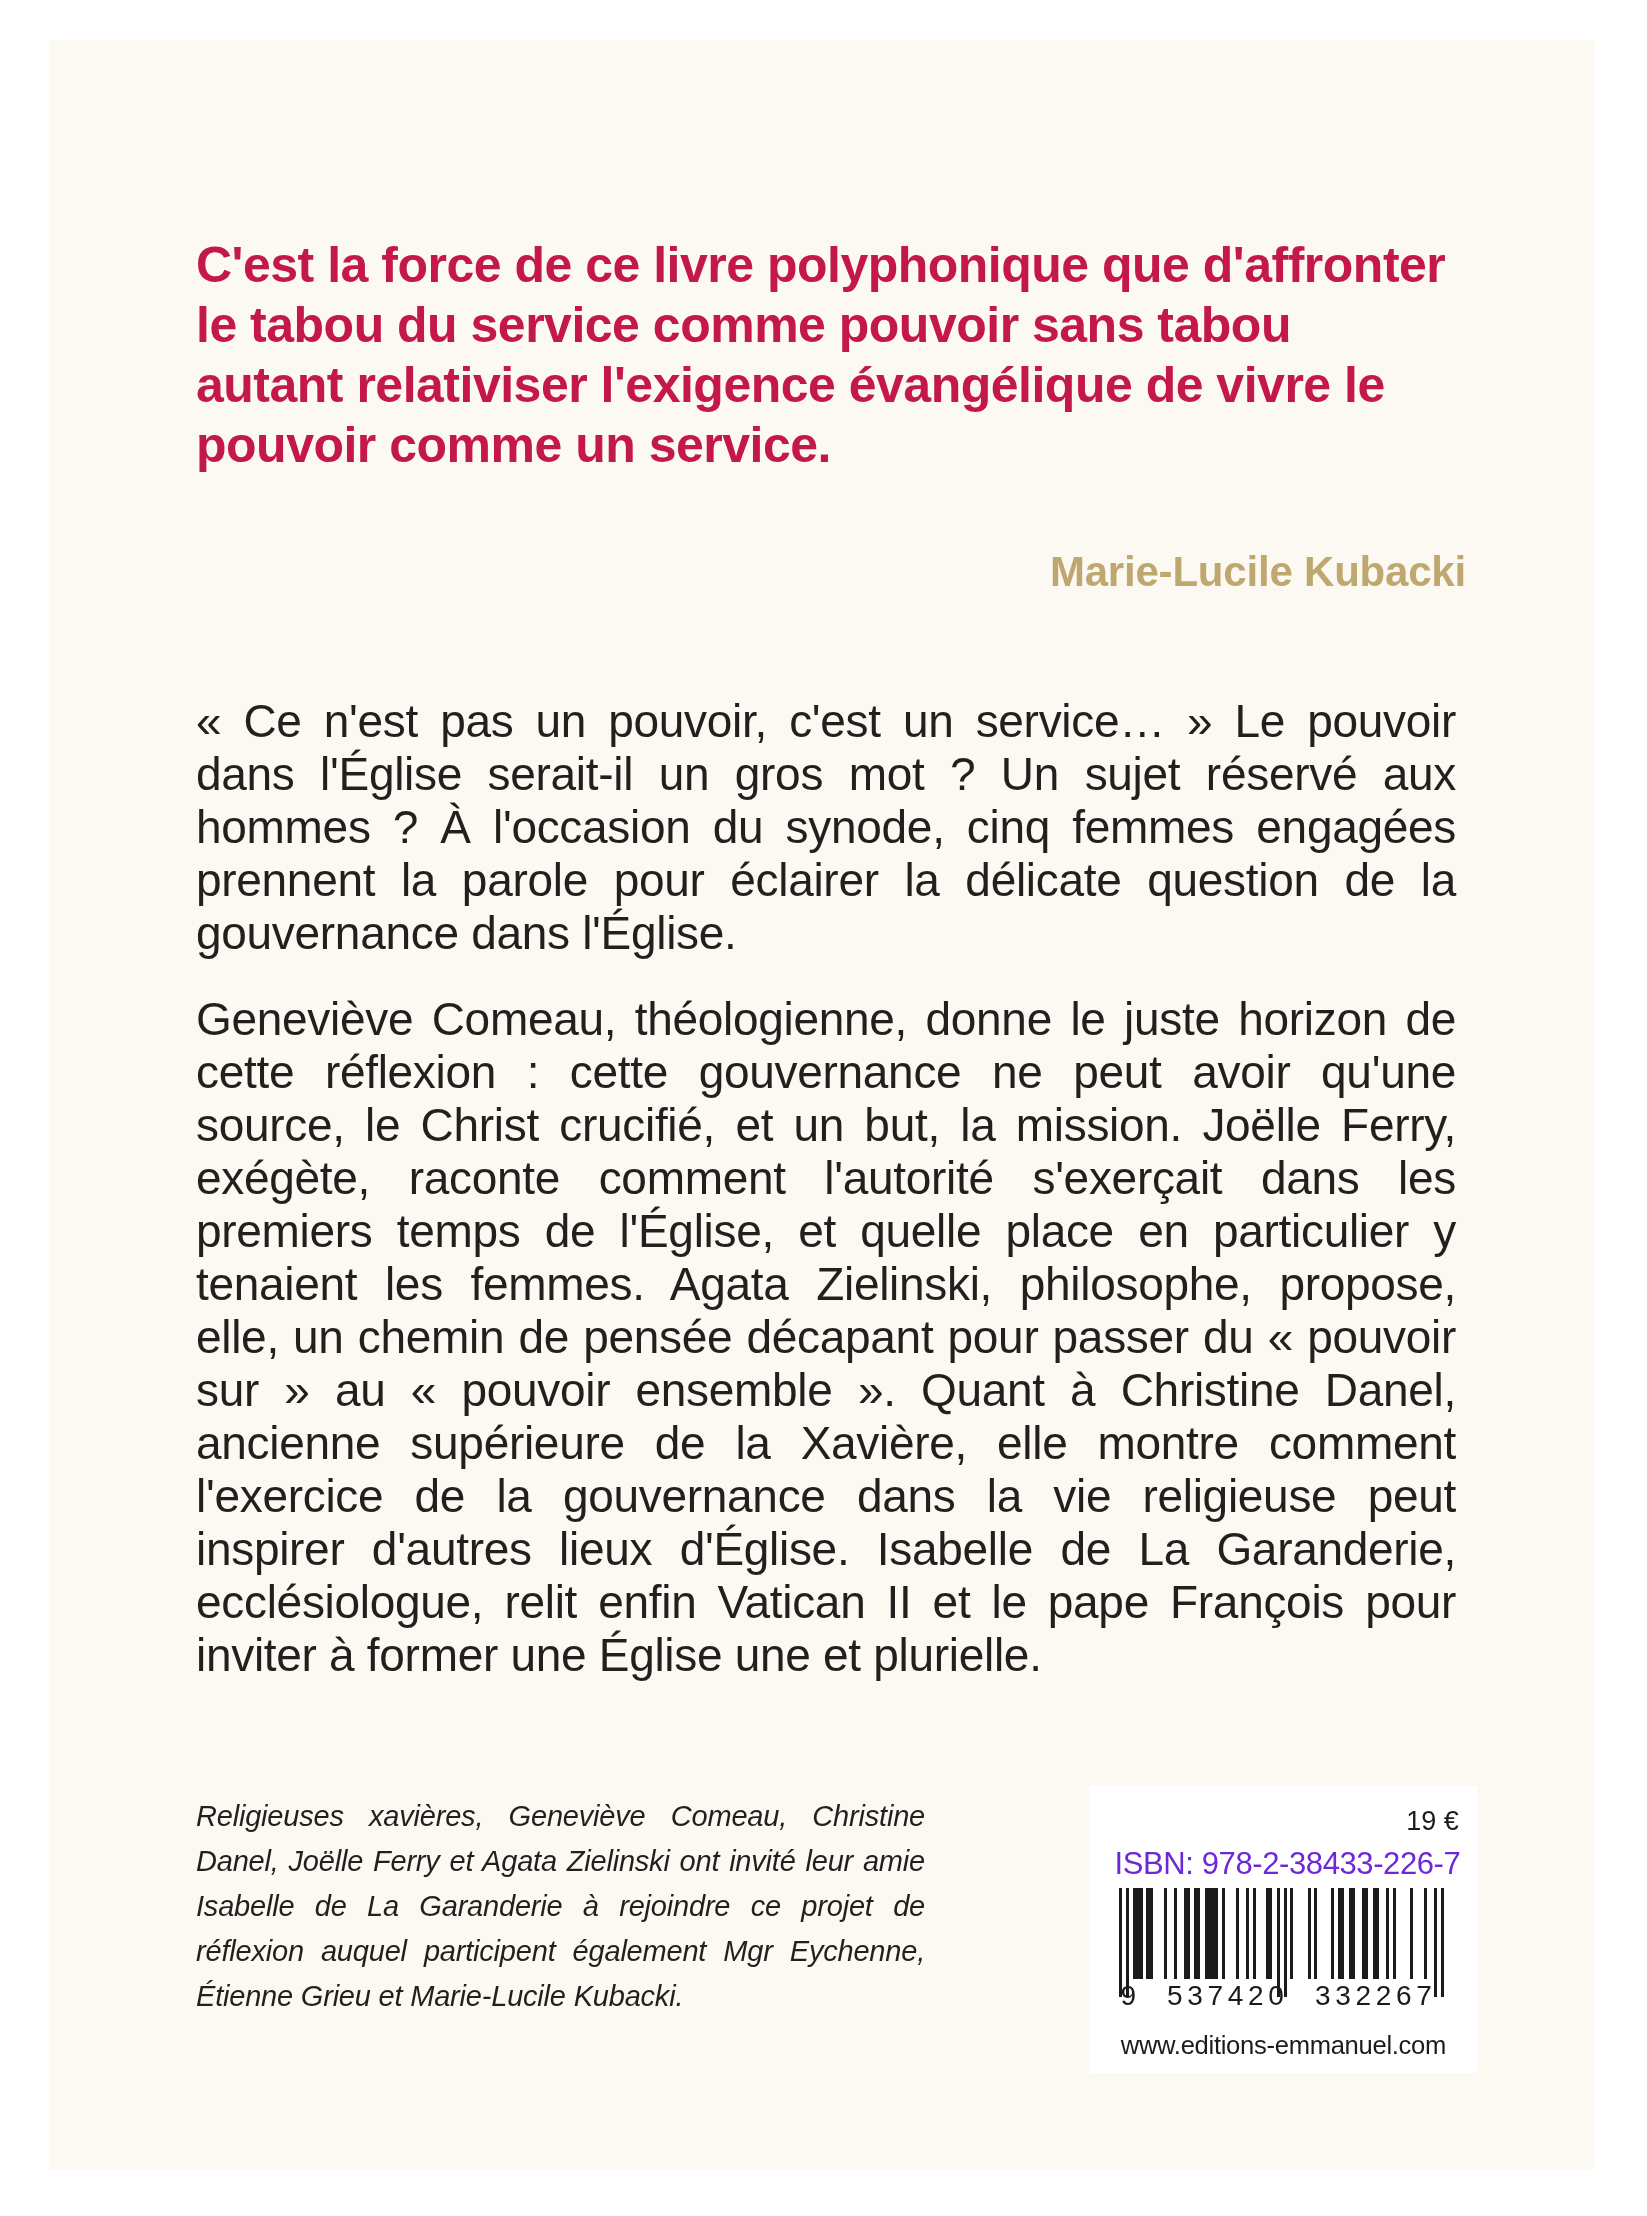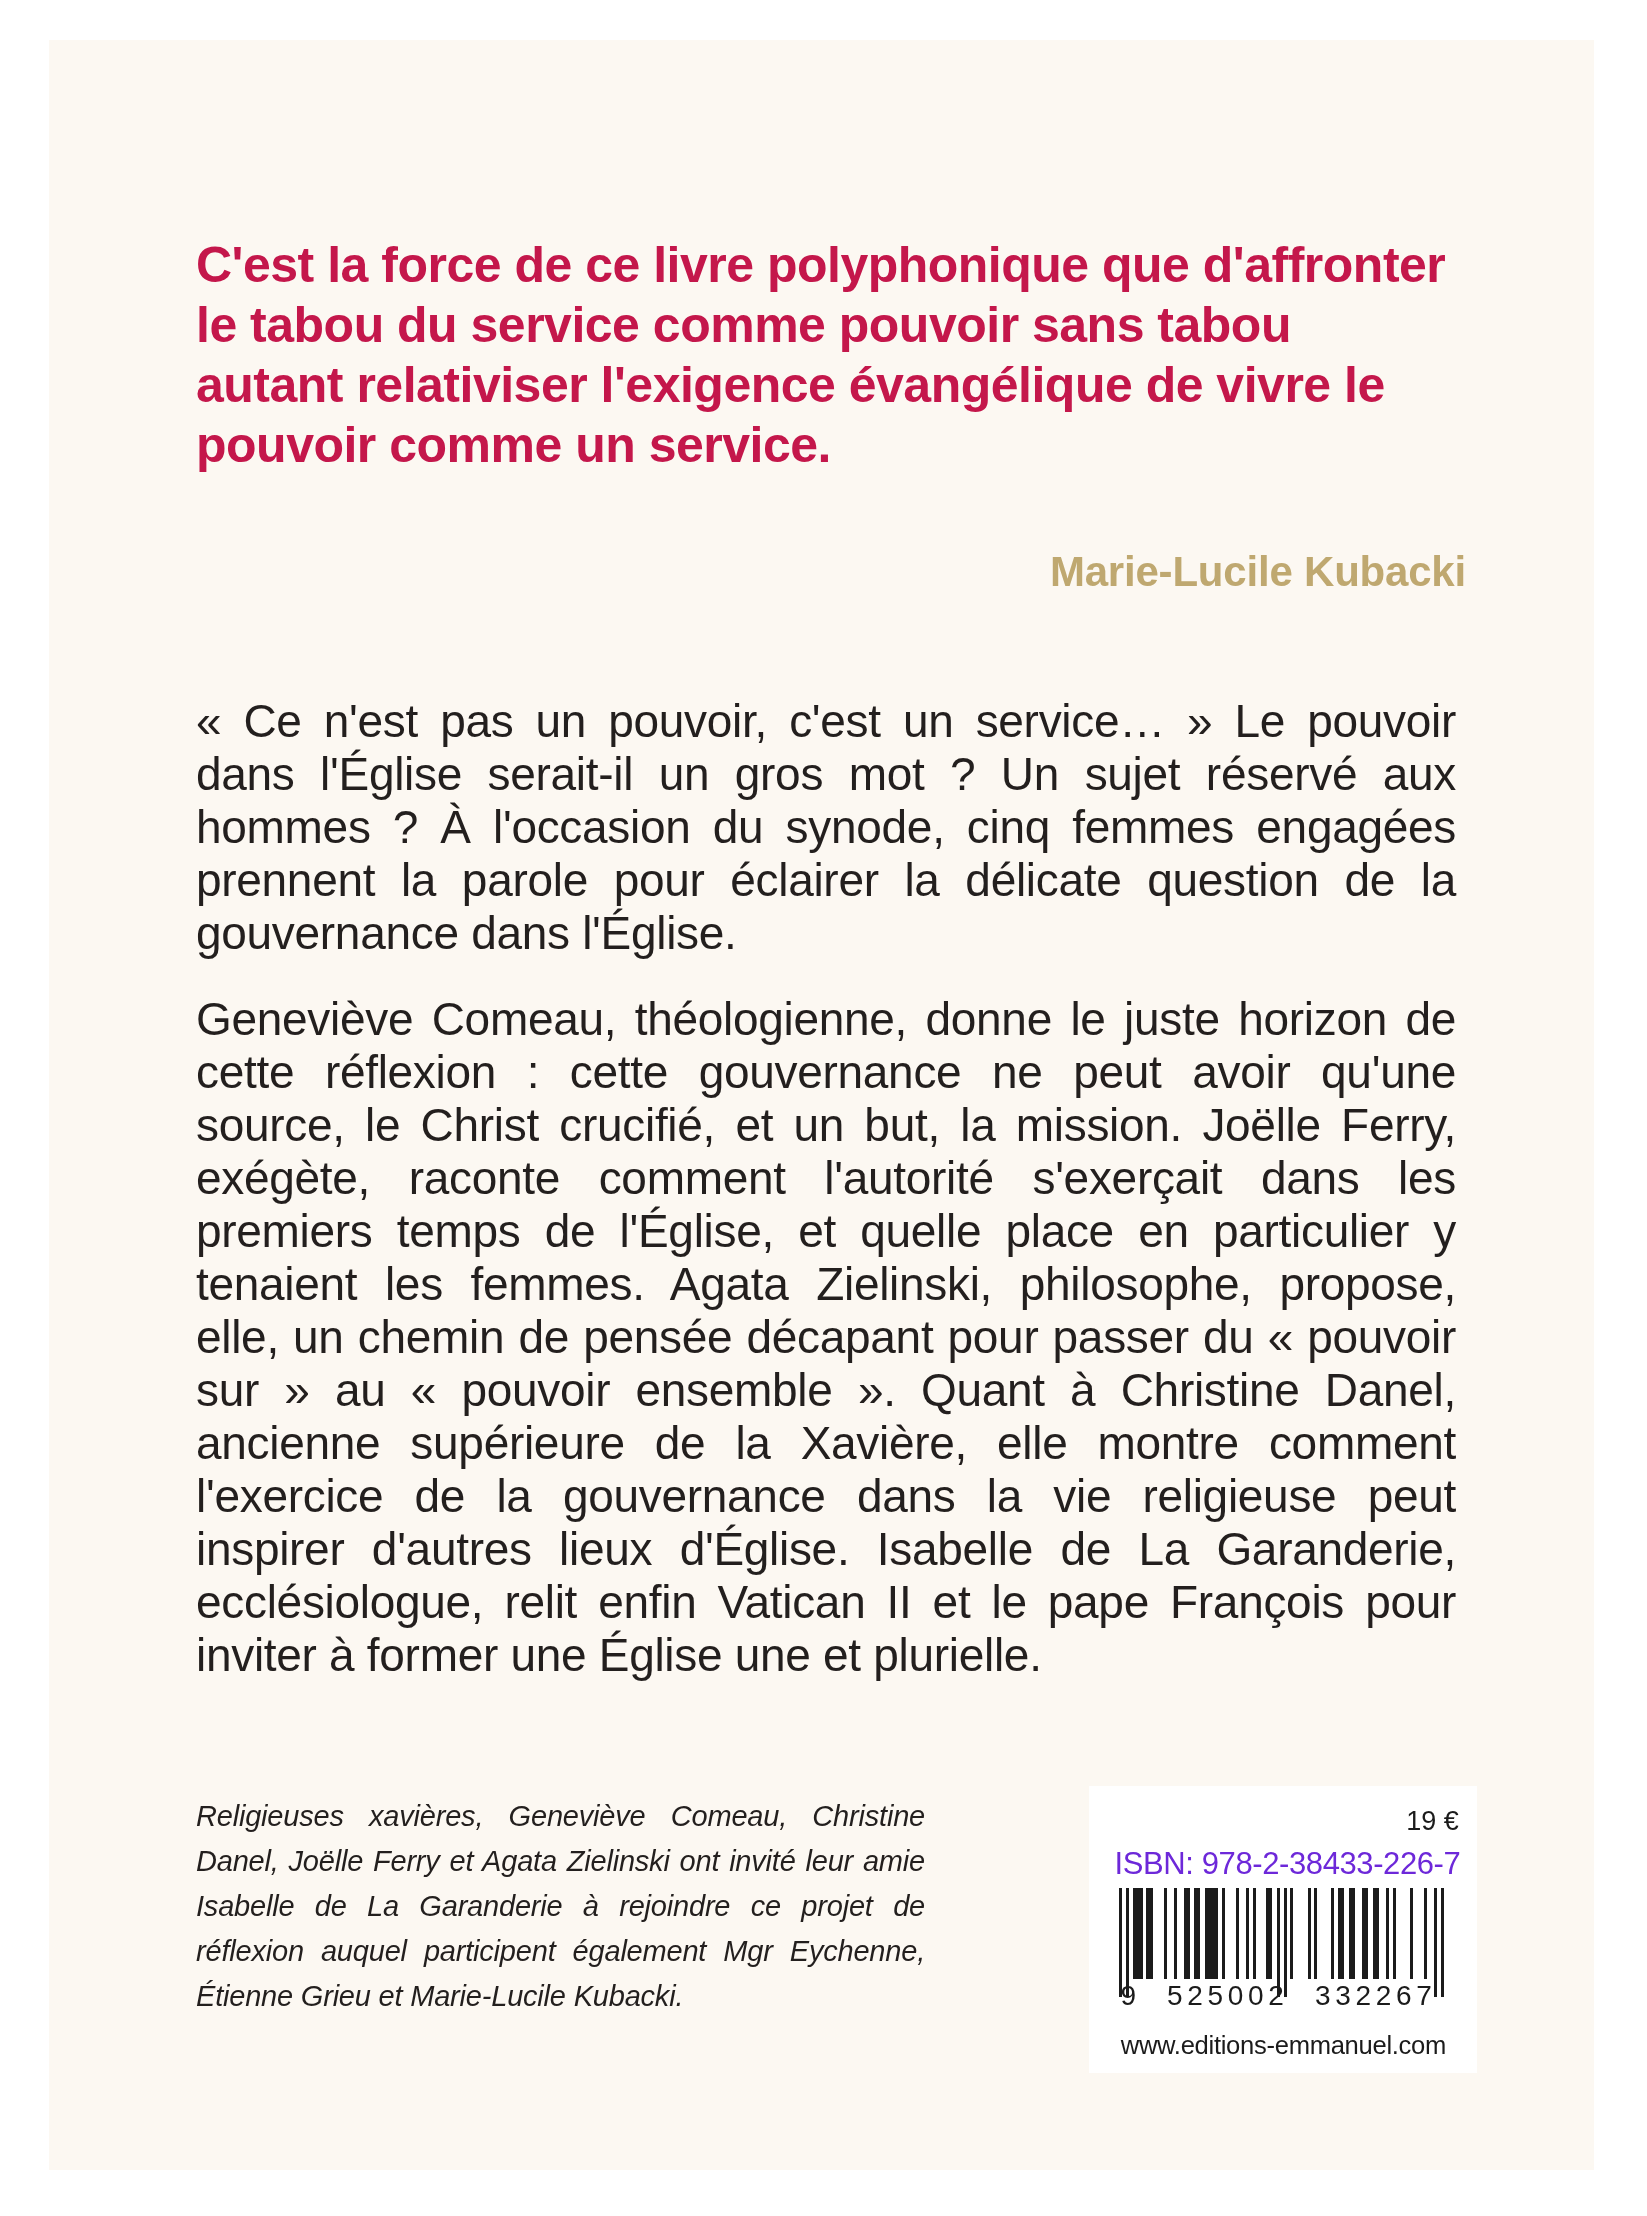--- a/index.html
+++ b/index.html
@@ -241,21 +241,21 @@
               <span style="left: 254px; width: 6.5px;"></span>
               <span style="left: 267px; width: 3px;"></span>
               <span style="left: 274px; width: 3px;"></span>
               <span style="left: 291px; width: 3px;"></span>
               <span style="left: 305px; width: 3px;"></span>
               <span class="guard" style="left: 315px; width: 3px;"></span>
               <span class="guard" style="left: 322px; width: 3px;"></span>
             </div>
           <div class="barcode-digits">
             <span class="d1">9</span>
-            <span class="d2">525002</span>
+            <span class="d2">537420</span>
             <span class="d3">332267</span>
           </div>
         </div>
 
         <div class="website">www.editions-emmanuel.com</div>
       </div>
 
     </div>
   </div>
 </div>

